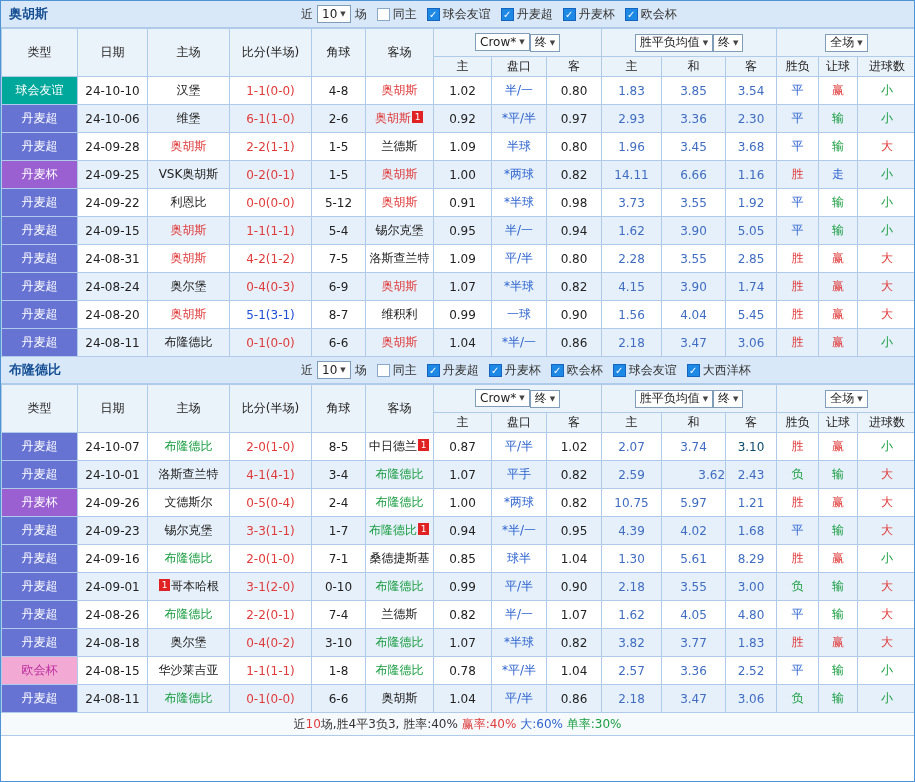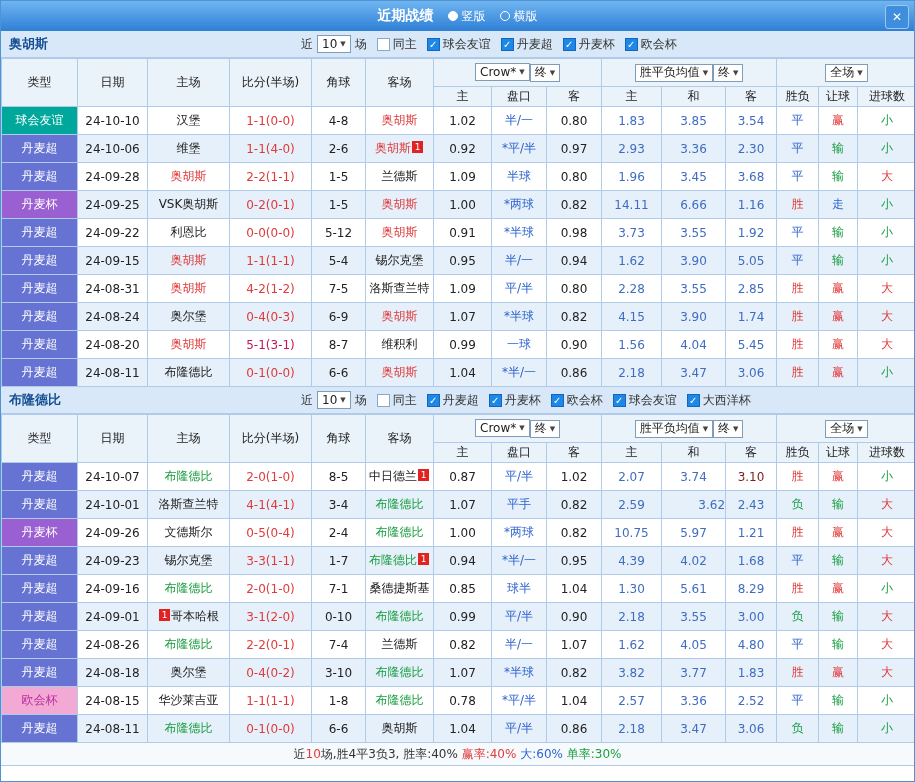--- a/index.html
+++ b/index.html
@@ -26,34 +26,20 @@
   tbody td{height:27px;font-size:12px;color:#222;background:#fff;}
   tr.even td{background:#E6F0FA;}
   .badge{display:inline-block;min-width:9px;padding:0 1px;height:12px;line-height:12px;background:#E02222;color:#fff;font-size:9px;vertical-align:2px;margin:0 1px;}
   .summary{height:22px;line-height:22px;text-align:center;font-size:12px;background:#F7FAFD;border-bottom:1px solid #AFCBE9;}
 </style>
 </head>
 <body>
 
 <div class="app">
 
-  <div class="titlebar">
-    <span class="title">近期战绩</span>
-    <span class="radio-opt">
-      <span class="radio sel"></span>
-      <span>竖版</span>
-    </span>
-    <span class="radio-opt">
-      <span class="radio"></span>
-      <span>横版</span>
-    </span>
-    <div class="close-btn">
-      <span>✕</span>
-    </div>
-  </div>
 
   <div class="section">
     <div class="section-bar">
       <span class="team-name">奥胡斯</span>
       <div class="filter-bar">
           <span>近</span>
           <span class="dd">
             <span>10</span>
             <span class="caret">▼</span>
           </span>
@@ -152,21 +138,21 @@
             <td style="color: rgb(63, 108, 192);">3.85</td>
             <td style="color: rgb(63, 108, 192);">3.54</td>
             <td style="color: rgb(46, 100, 206);">平</td>
             <td style="color: rgb(224, 58, 58);">赢</td>
             <td style="color: rgb(24, 157, 64);">小</td>
           </tr>
           <tr class="even">
             <td class="type-cell" style="background: rgb(102, 115, 210); color: rgb(255, 255, 255);">丹麦超</td>
             <td>24-10-06</td>
             <td><span>维堡</span></td>
-            <td style="color: rgb(224, 58, 58);">1-1(4-0)</td>
+            <td style="color: rgb(224, 58, 58);">6-1(1-0)</td>
             <td>2-6</td>
             <td><span style="color: rgb(224, 58, 58);">奥胡斯</span><span class="badge">1</span></td>
             <td>0.92</td>
             <td style="color: rgb(46, 100, 206);">*平/半</td>
             <td>0.97</td>
             <td style="color: rgb(63, 108, 192);">2.93</td>
             <td style="color: rgb(63, 108, 192);">3.36</td>
             <td style="color: rgb(63, 108, 192);">2.30</td>
             <td style="color: rgb(46, 100, 206);">平</td>
             <td style="color: rgb(24, 157, 64);">输</td>
@@ -271,21 +257,21 @@
             <td style="color: rgb(63, 108, 192);">3.90</td>
             <td style="color: rgb(63, 108, 192);">1.74</td>
             <td style="color: rgb(224, 58, 58);">胜</td>
             <td style="color: rgb(224, 58, 58);">赢</td>
             <td style="color: rgb(224, 58, 58);">大</td>
           </tr>
           <tr class="odd">
             <td class="type-cell" style="background: rgb(102, 115, 210); color: rgb(255, 255, 255);">丹麦超</td>
             <td>24-08-20</td>
             <td><span style="color: rgb(224, 58, 58);">奥胡斯</span></td>
-            <td style="color: #be185d;">5-1(3-1)</td>
+            <td style="color: #1d4ed8;">5-1(3-1)</td>
             <td>8-7</td>
             <td><span>维积利</span></td>
             <td>0.99</td>
             <td style="color: rgb(46, 100, 206);">一球</td>
             <td>0.90</td>
             <td style="color: rgb(63, 108, 192);">1.56</td>
             <td style="color: rgb(63, 108, 192);">4.04</td>
             <td style="color: rgb(63, 108, 192);">5.45</td>
             <td style="color: rgb(224, 58, 58);">胜</td>
             <td style="color: rgb(224, 58, 58);">赢</td>
@@ -411,21 +397,21 @@
             <td>24-10-07</td>
             <td><span style="color: rgb(24, 157, 64);">布隆德比</span></td>
             <td style="color: rgb(224, 58, 58);">2-0(1-0)</td>
             <td>8-5</td>
             <td><span>中日德兰</span><span class="badge">1</span></td>
             <td>0.87</td>
             <td style="color: rgb(46, 100, 206);">平/半</td>
             <td>1.02</td>
             <td style="color: rgb(63, 108, 192);">2.07</td>
             <td style="color: rgb(63, 108, 192);">3.74</td>
-            <td style="color: #7f1d1d;">3.10</td>
+            <td style="color: #0c4a6e;">3.10</td>
             <td style="color: rgb(224, 58, 58);">胜</td>
             <td style="color: rgb(224, 58, 58);">赢</td>
             <td style="color: rgb(24, 157, 64);">小</td>
           </tr>
           <tr class="even">
             <td class="type-cell" style="background: rgb(102, 115, 210); color: rgb(255, 255, 255);">丹麦超</td>
             <td>24-10-01</td>
             <td><span>洛斯查兰特</span></td>
             <td style="color: rgb(224, 58, 58);">4-1(4-1)</td>
             <td>3-4</td>

